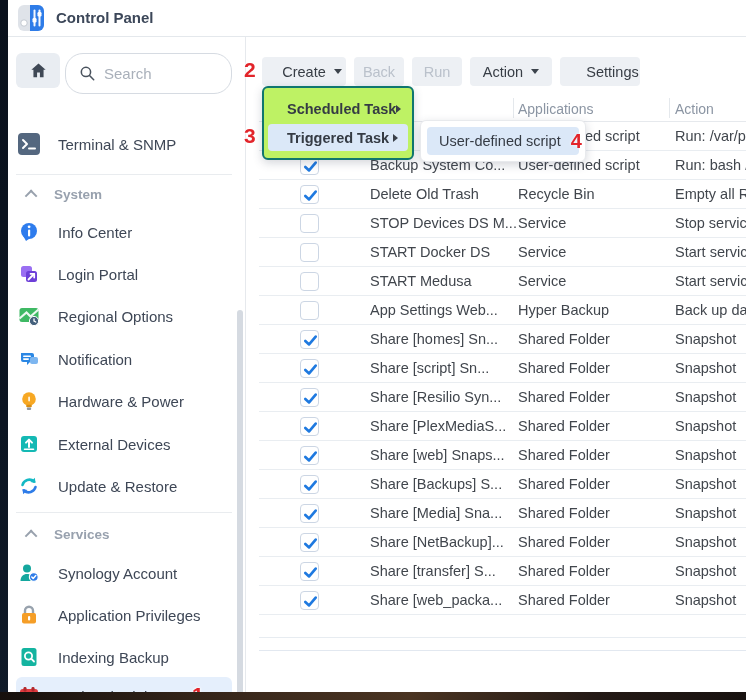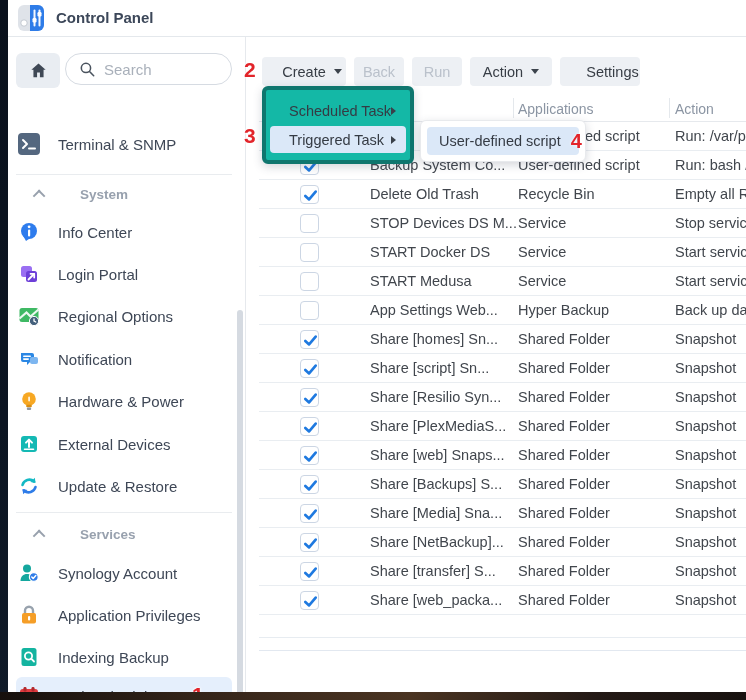--- a/index.html
+++ b/index.html
@@ -17,30 +17,30 @@
     position:absolute; left:8px; top:0; width:738px; height:692px;
     background:#ffffff; overflow:hidden;
   }
   
   .titlebar { position:absolute; left:0; top:0; width:738px; height:37px; background:#fff; border-bottom:1px solid #e4e8ec; }
   .titlebar .appicon { position:absolute; left:10px; top:5px; }
   .titlebar .title { position:absolute; left:48px; top:0; line-height:36px; font-size:15px; font-weight:bold; color:#3c4759; }
   
   .sidebar { position:absolute; left:0; top:37px; width:238px; bottom:0; background:#fff; border-right:1px solid #e6e9ed; }
   .homebtn { position:absolute; left:8px; top:16px; width:44px; height:35px; background:#e9edf2; border-radius:6px; display:flex; align-items:center; justify-content:center; }
-  .searchbox { position:absolute; left:57px; top:16px; width:167px; height:32px; background:#fff; border:1px solid #d6dbe2; border-radius:18px; display:flex; align-items:center; }
+  .searchbox { position:absolute; left:57px; top:16px; width:167px; height:41px; background:#fff; border:1px solid #d6dbe2; border-radius:18px; display:flex; align-items:center; }
   .searchbox svg { margin-left:13px; flex:none; }
   .searchbox input { border:none; outline:none; background:transparent; margin-left:8px; width:110px; font-size:15px; color:#333; font-family:"Liberation Sans",sans-serif; }
   .searchbox input::placeholder { color:#a9b0ba; }
   .side-item { position:absolute; left:8px; width:216px; height:30px; display:flex; align-items:center; padding-left:2px; border-radius:6px; }
   .side-item .ic { width:22px; height:22px; flex:none; display:flex; align-items:center; justify-content:center; }
   .side-item .lbl { margin-left:18px; font-size:15px; color:#3e4756; white-space:nowrap; }
   .side-item.selected { height:38px; background:#e5effc; }
   .side-div { position:absolute; left:8px; width:216px; height:1px; background:#e9ecef; }
-  .side-sec { position:absolute; left:28px; width:212px; height:22px; display:flex; align-items:center;gap:18px; }
+  .side-sec { position:absolute; left:20px; width:212px; height:22px; display:flex; align-items:center; }
   .side-sec .chev { width:9px; height:9px; border-left:2px solid #98a1ad; border-top:2px solid #98a1ad; transform:rotate(45deg) translateY(2px); }
   .side-sec .slbl { margin-left:17px; font-size:13.5px; font-weight:bold; color:#98a1ae; }
   .side-scroll { position:absolute; left:229px; top:273px; width:6px; height:417px; border-radius:3px; background:#d5dae1; }
   
   .tbtn { position:absolute; top:57px; height:29px; background:#edf0f4; border-radius:4px; display:flex; align-items:center; justify-content:center; font-size:14.5px; color:#373d45; }
   .tbtn.disabled { color:#bac1cb; }
   .caret { width:0; height:0; border-left:4px solid transparent; border-right:4px solid transparent; border-top:5px solid #3c434c; margin-left:8px; }
   
   .h-label { position:absolute; top:96px; height:26px; line-height:26px; font-size:14px; color:#8b95a3; white-space:nowrap; z-index:1; }
   .h-sep { position:absolute; top:98px; width:1px; height:20px; background:#e4e8ec; }
@@ -48,21 +48,21 @@
   .rows { position:absolute; left:238px; top:122px; width:500px; }
   .trow { position:relative; height:29px; }
   .trow::after { content:""; position:absolute; left:13px; right:0; bottom:0; height:1px; background:#e9edf1; }
   .trow .cell { position:absolute; top:0; line-height:29px; font-size:14.5px; color:#41464d; white-space:nowrap; }
   .c-name { left:124px; } .c-app { left:272px; } .c-action { left:429px; }
   .cb { position:absolute; left:54px; top:5px; width:19px; height:19px; border:1px solid #ccd6e4; border-radius:4px; background:#fff; }
   .cb svg { display:none; position:absolute; left:1px; top:1px; }
   .cb.checked svg { display:block; }
   .xline { position:absolute; left:251px; right:0; height:1px; }
   
-  .menu { position:absolute; left:254px; top:86px; width:152px; background:#14b8a6; border:4px solid #0f766e; border-radius:6px; box-shadow:0 3px 10px rgba(60,70,90,.22); padding:5px 0; z-index:10; }
+  .menu { position:absolute; left:254px; top:86px; width:152px; background:#bef264; border:2px solid #0f766e; border-radius:6px; box-shadow:0 3px 10px rgba(60,70,90,.22); padding:5px 0; z-index:10;font-weight:bold; }
   .mi { margin:2px 4px; height:27px; border-radius:4px; display:flex; align-items:center; justify-content:space-between; padding:0 10px 0 19px; font-size:14.5px; color:#353b44; white-space:nowrap; }
   .mi.hl { background:#dbe8f8; }
   .mi-arrow { width:0; height:0; border-top:4px solid transparent; border-bottom:4px solid transparent; border-left:5px solid #3a404a; }
   .submenu { position:absolute; left:412px; top:120px; width:166px; background:#fff; border:1px solid #e8eaed; border-radius:6px; box-shadow:0 3px 10px rgba(60,70,90,.22); padding:6px; z-index:11; }
   .smi { height:28px; background:#dbe8f8; border-radius:4px; display:flex; align-items:center; padding:0 6px 0 12px; font-size:14.5px; color:#353b44; white-space:nowrap; }
   
   .ann { position:absolute; z-index:30; font-size:21px; font-weight:bold; color:#e2242a; text-shadow:0 0 3px #fff,0 0 3px #fff; }
   .ann-inline { margin-left:10px; font-size:20px; font-weight:bold; color:#e2242a; text-shadow:0 0 3px #fff; }
 </style>
 </head>

